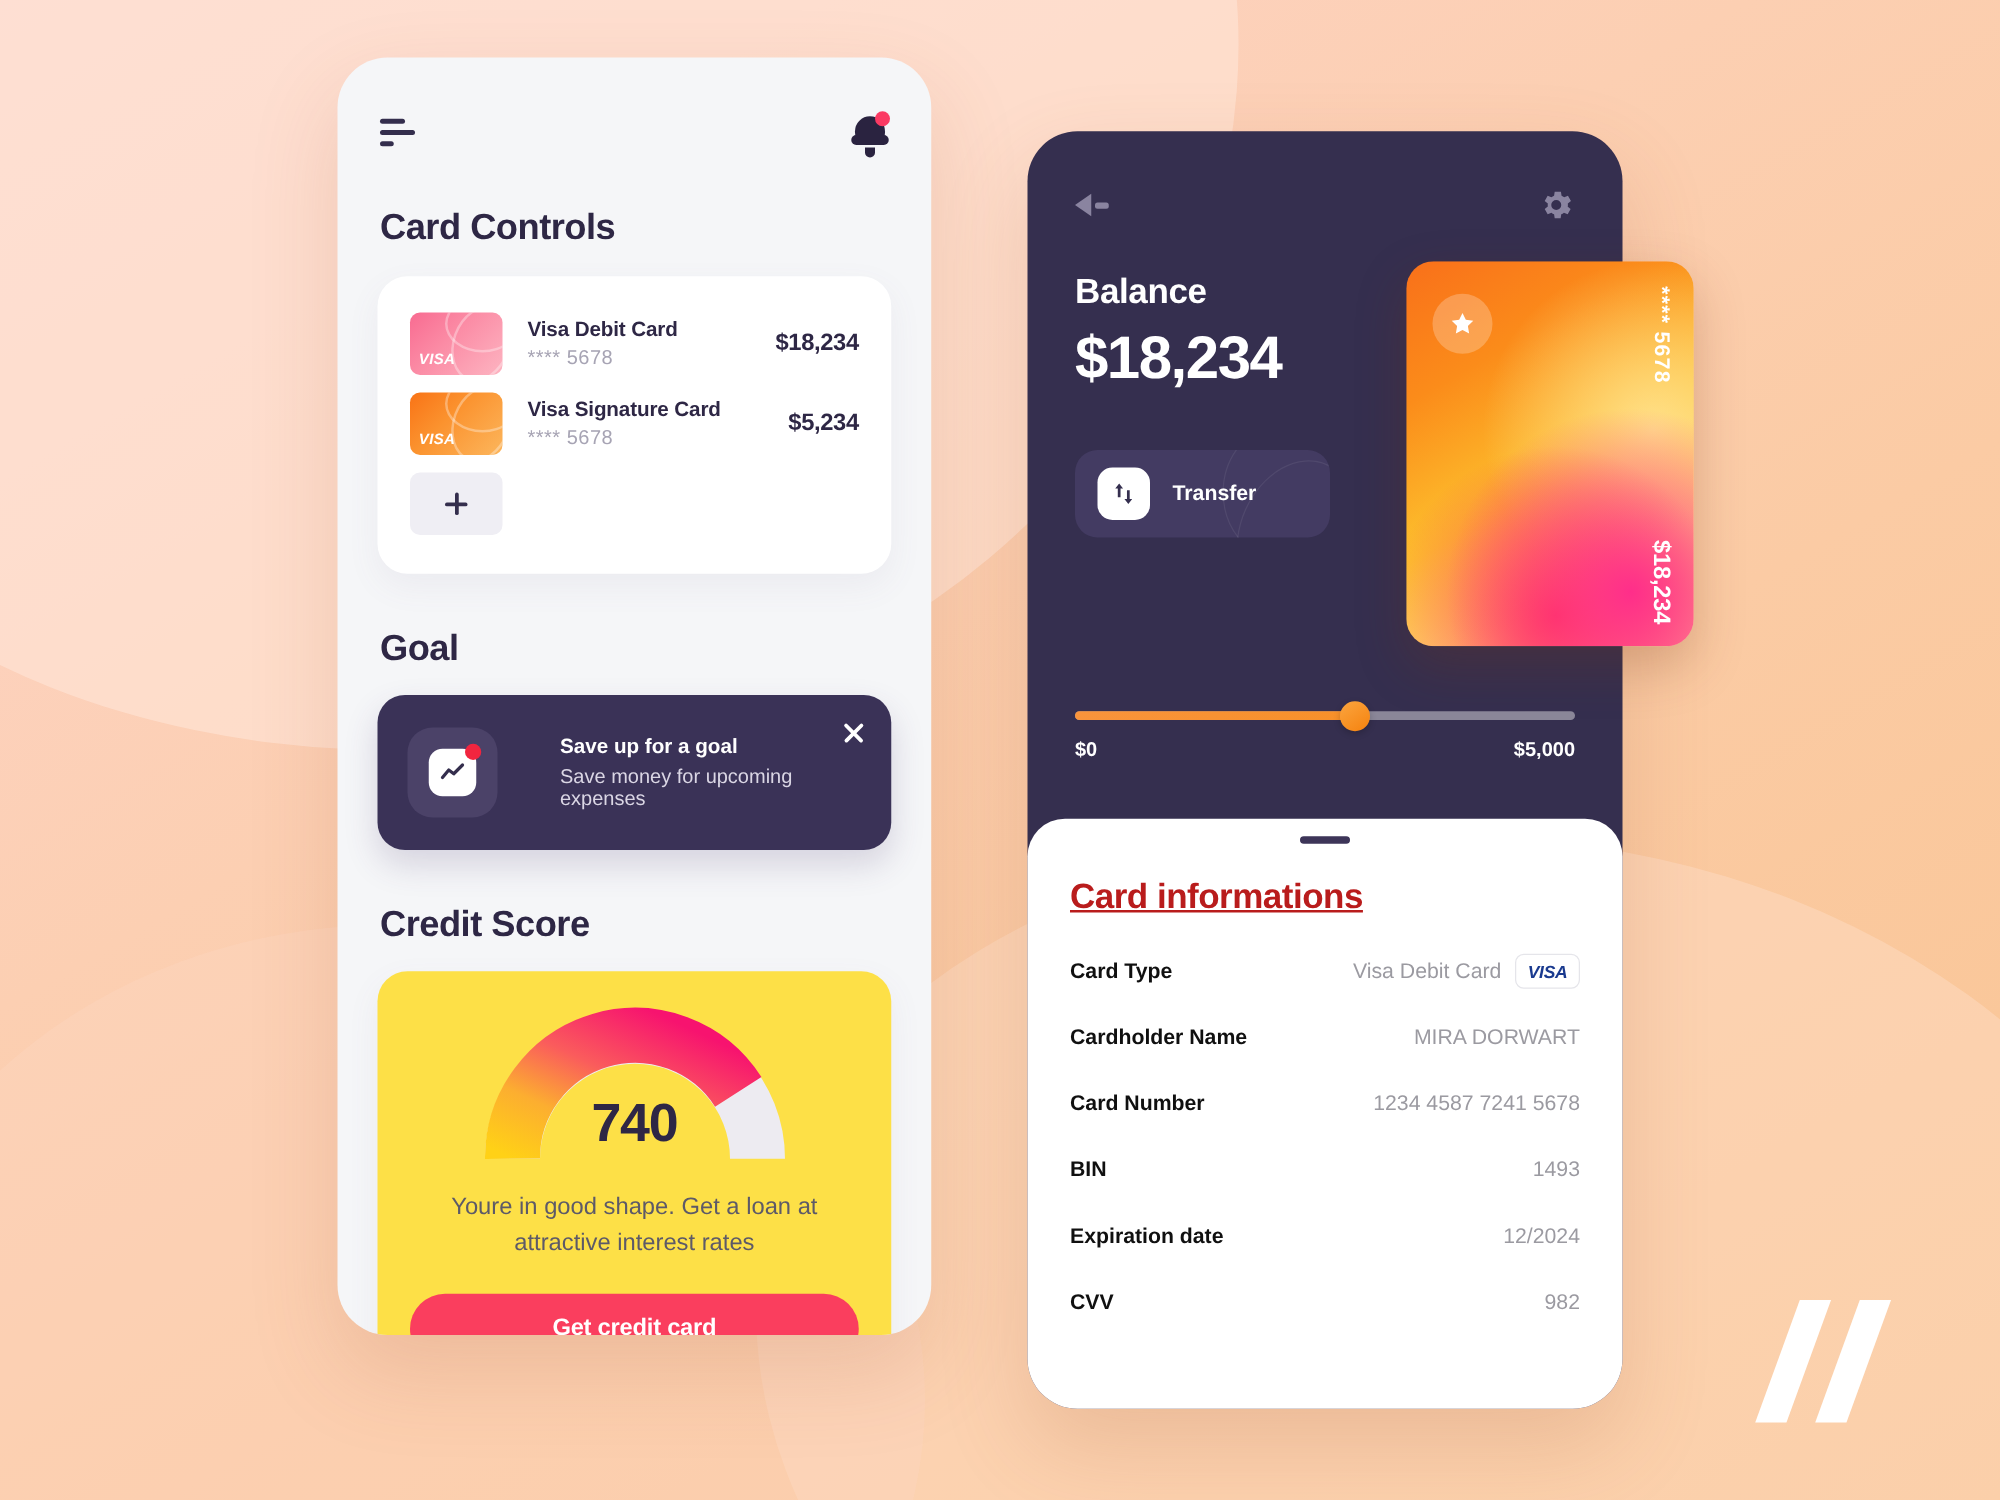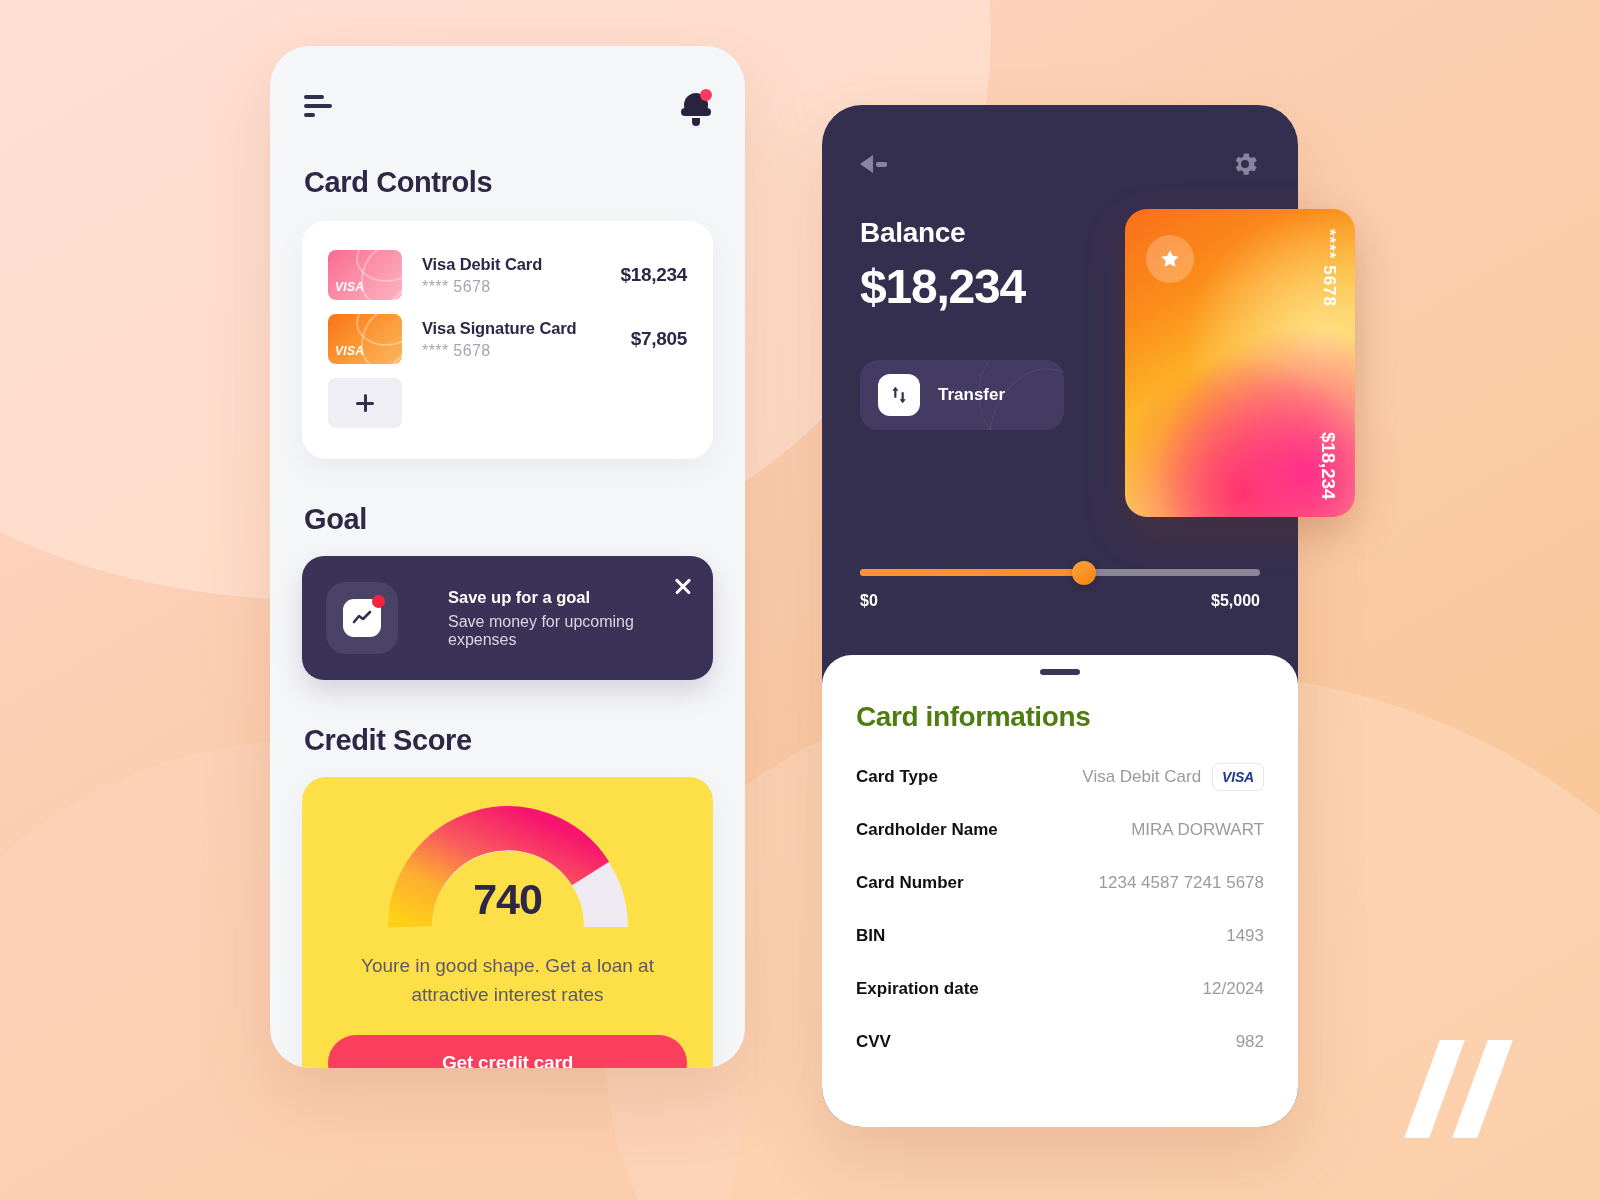--- a/index.html
+++ b/index.html
@@ -278,22 +278,23 @@
   
   .sheet {
     position:absolute; left:0; right:0; bottom:0; height:472px;
     background:#fff; border-radius:30px 30px 40px 40px;
   }
   .sheet .handle {
     width:40px; height:6px; border-radius:3px; background:#3d3558;
     margin:14px auto 0 auto;
   }
   .sheet h2 {
-    font-size:28px; font-weight:700; color:#4d7c0f; letter-spacing:-0.4px;
+    font-size:28px; font-weight:700; color:#b91c1c; letter-spacing:-0.4px;
     padding:26px 34px 0 34px;
+    text-decoration:underline;
   }
   .info-list { padding:8px 34px 0 34px; }
   .info-row {
     display:flex; align-items:center; justify-content:space-between;
     padding:18px 0 0 0; min-height:53px;text-align:right;
   }
   .info-key { font-size:17px; font-weight:700; color:#101010; }
   .info-val { font-size:17px; color:#9b9aa1; display:flex; align-items:center; gap:11px; }
   .visa-badge {
     border:1.4px solid #e5e5ea; border-radius:7px; padding:5px 9px;
@@ -350,21 +351,21 @@
     <div class="card-row">
       <div class="card-thumb orange">
         <div class="swirl a"></div>
         <div class="swirl b"></div>
         <div class="vlogo">VISA</div>
       </div>
       <div class="card-meta">
         <div class="card-name">Visa Signature Card</div>
         <div class="card-sub">**** 5678</div>
       </div>
-      <div class="card-amt">$7,805</div>
+      <div class="card-amt">$5,234</div>
     </div>
 
     <div class="card-row">
       <div class="card-thumb plus">
         <div class="p"></div>
       </div>
     </div>
 
   </div>
 

